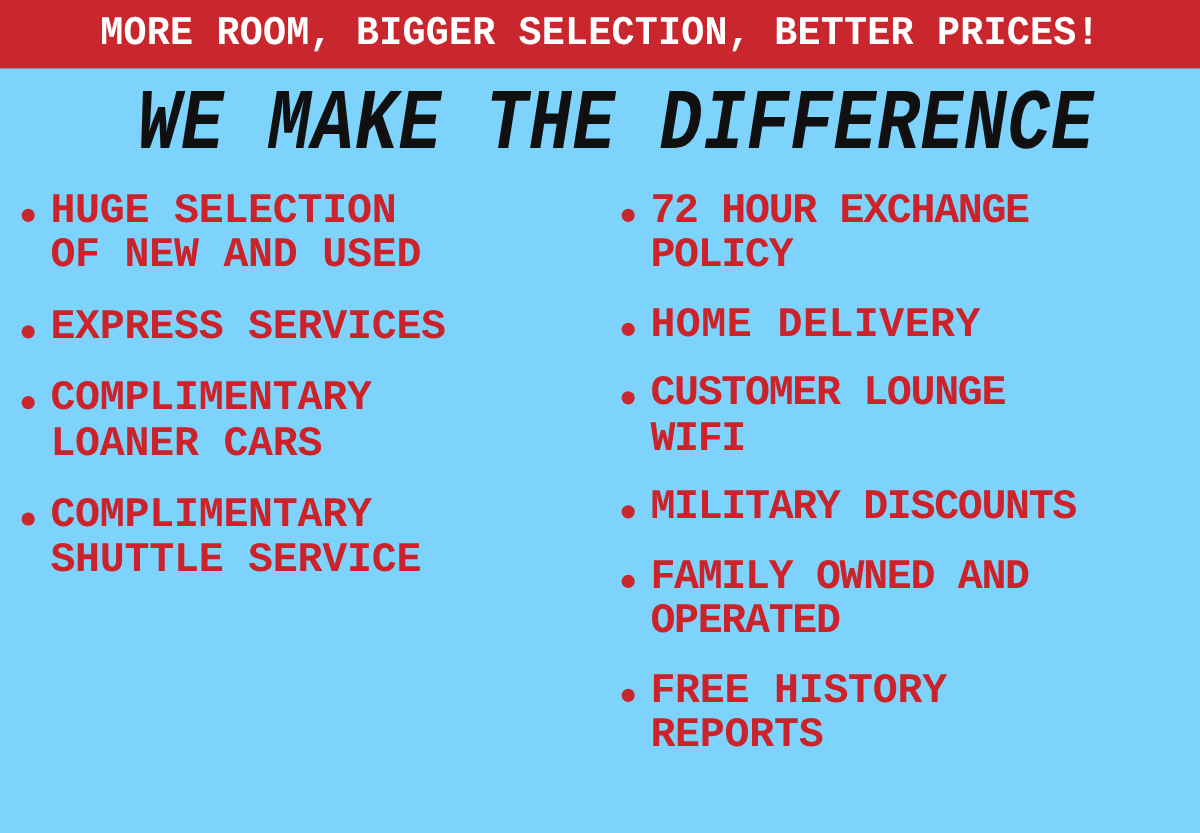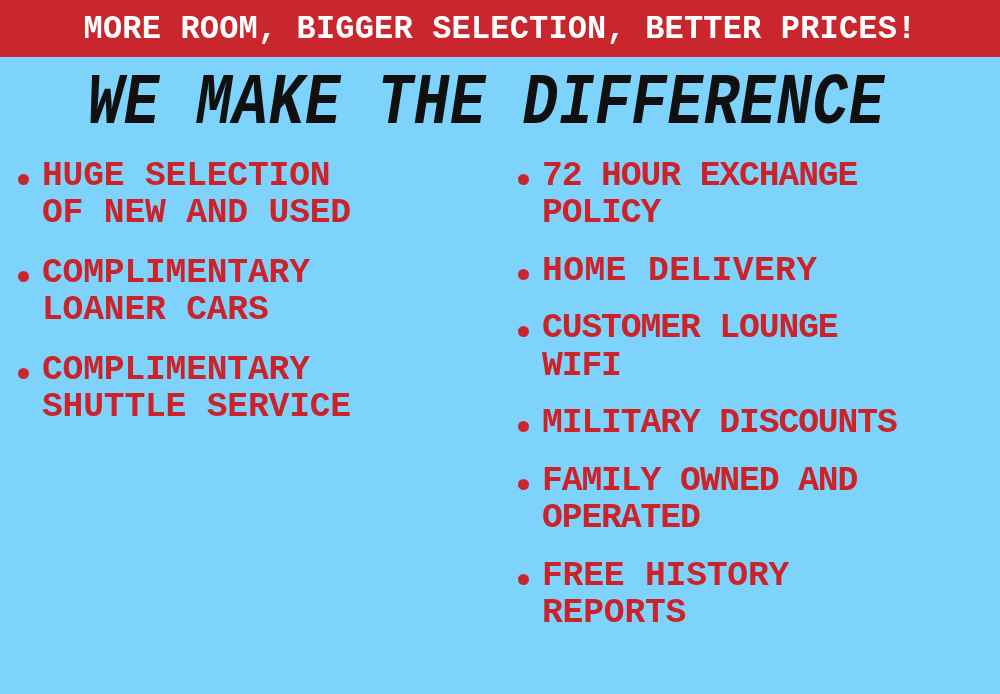--- a/index.html
+++ b/index.html
@@ -44,21 +44,21 @@
 
   
   .headline {
     position: absolute;
     left: 0;
     top: 68px;
     width: 1000px;
     height: 72px;
     display: flex;
     align-items: center;
-    justify-content: flex-start;
+    justify-content: flex-end;
   }
   .headline-text {
     color: #101010;
     font-size: 72px;
     font-weight: 700;
     font-style: italic;
     line-height: 1;
     white-space: nowrap;
     transform: scaleX(0.82);
     transform-origin: center;
@@ -132,20 +132,24 @@
   <div class="columns">
 
     <div class="column column-left">
       <div class="bullet-item">
         <span class="bullet-dot"></span>
         <span class="bullet-label">HUGE SELECTION
 OF NEW AND USED</span>
       </div>
       <div class="bullet-item">
         <span class="bullet-dot"></span>
+        <span class="bullet-label">EXPRESS SERVICES</span>
+      </div>
+      <div class="bullet-item">
+        <span class="bullet-dot"></span>
         <span class="bullet-label">COMPLIMENTARY
 LOANER CARS</span>
       </div>
       <div class="bullet-item">
         <span class="bullet-dot"></span>
         <span class="bullet-label">COMPLIMENTARY
 SHUTTLE SERVICE</span>
       </div>
     </div>
 

